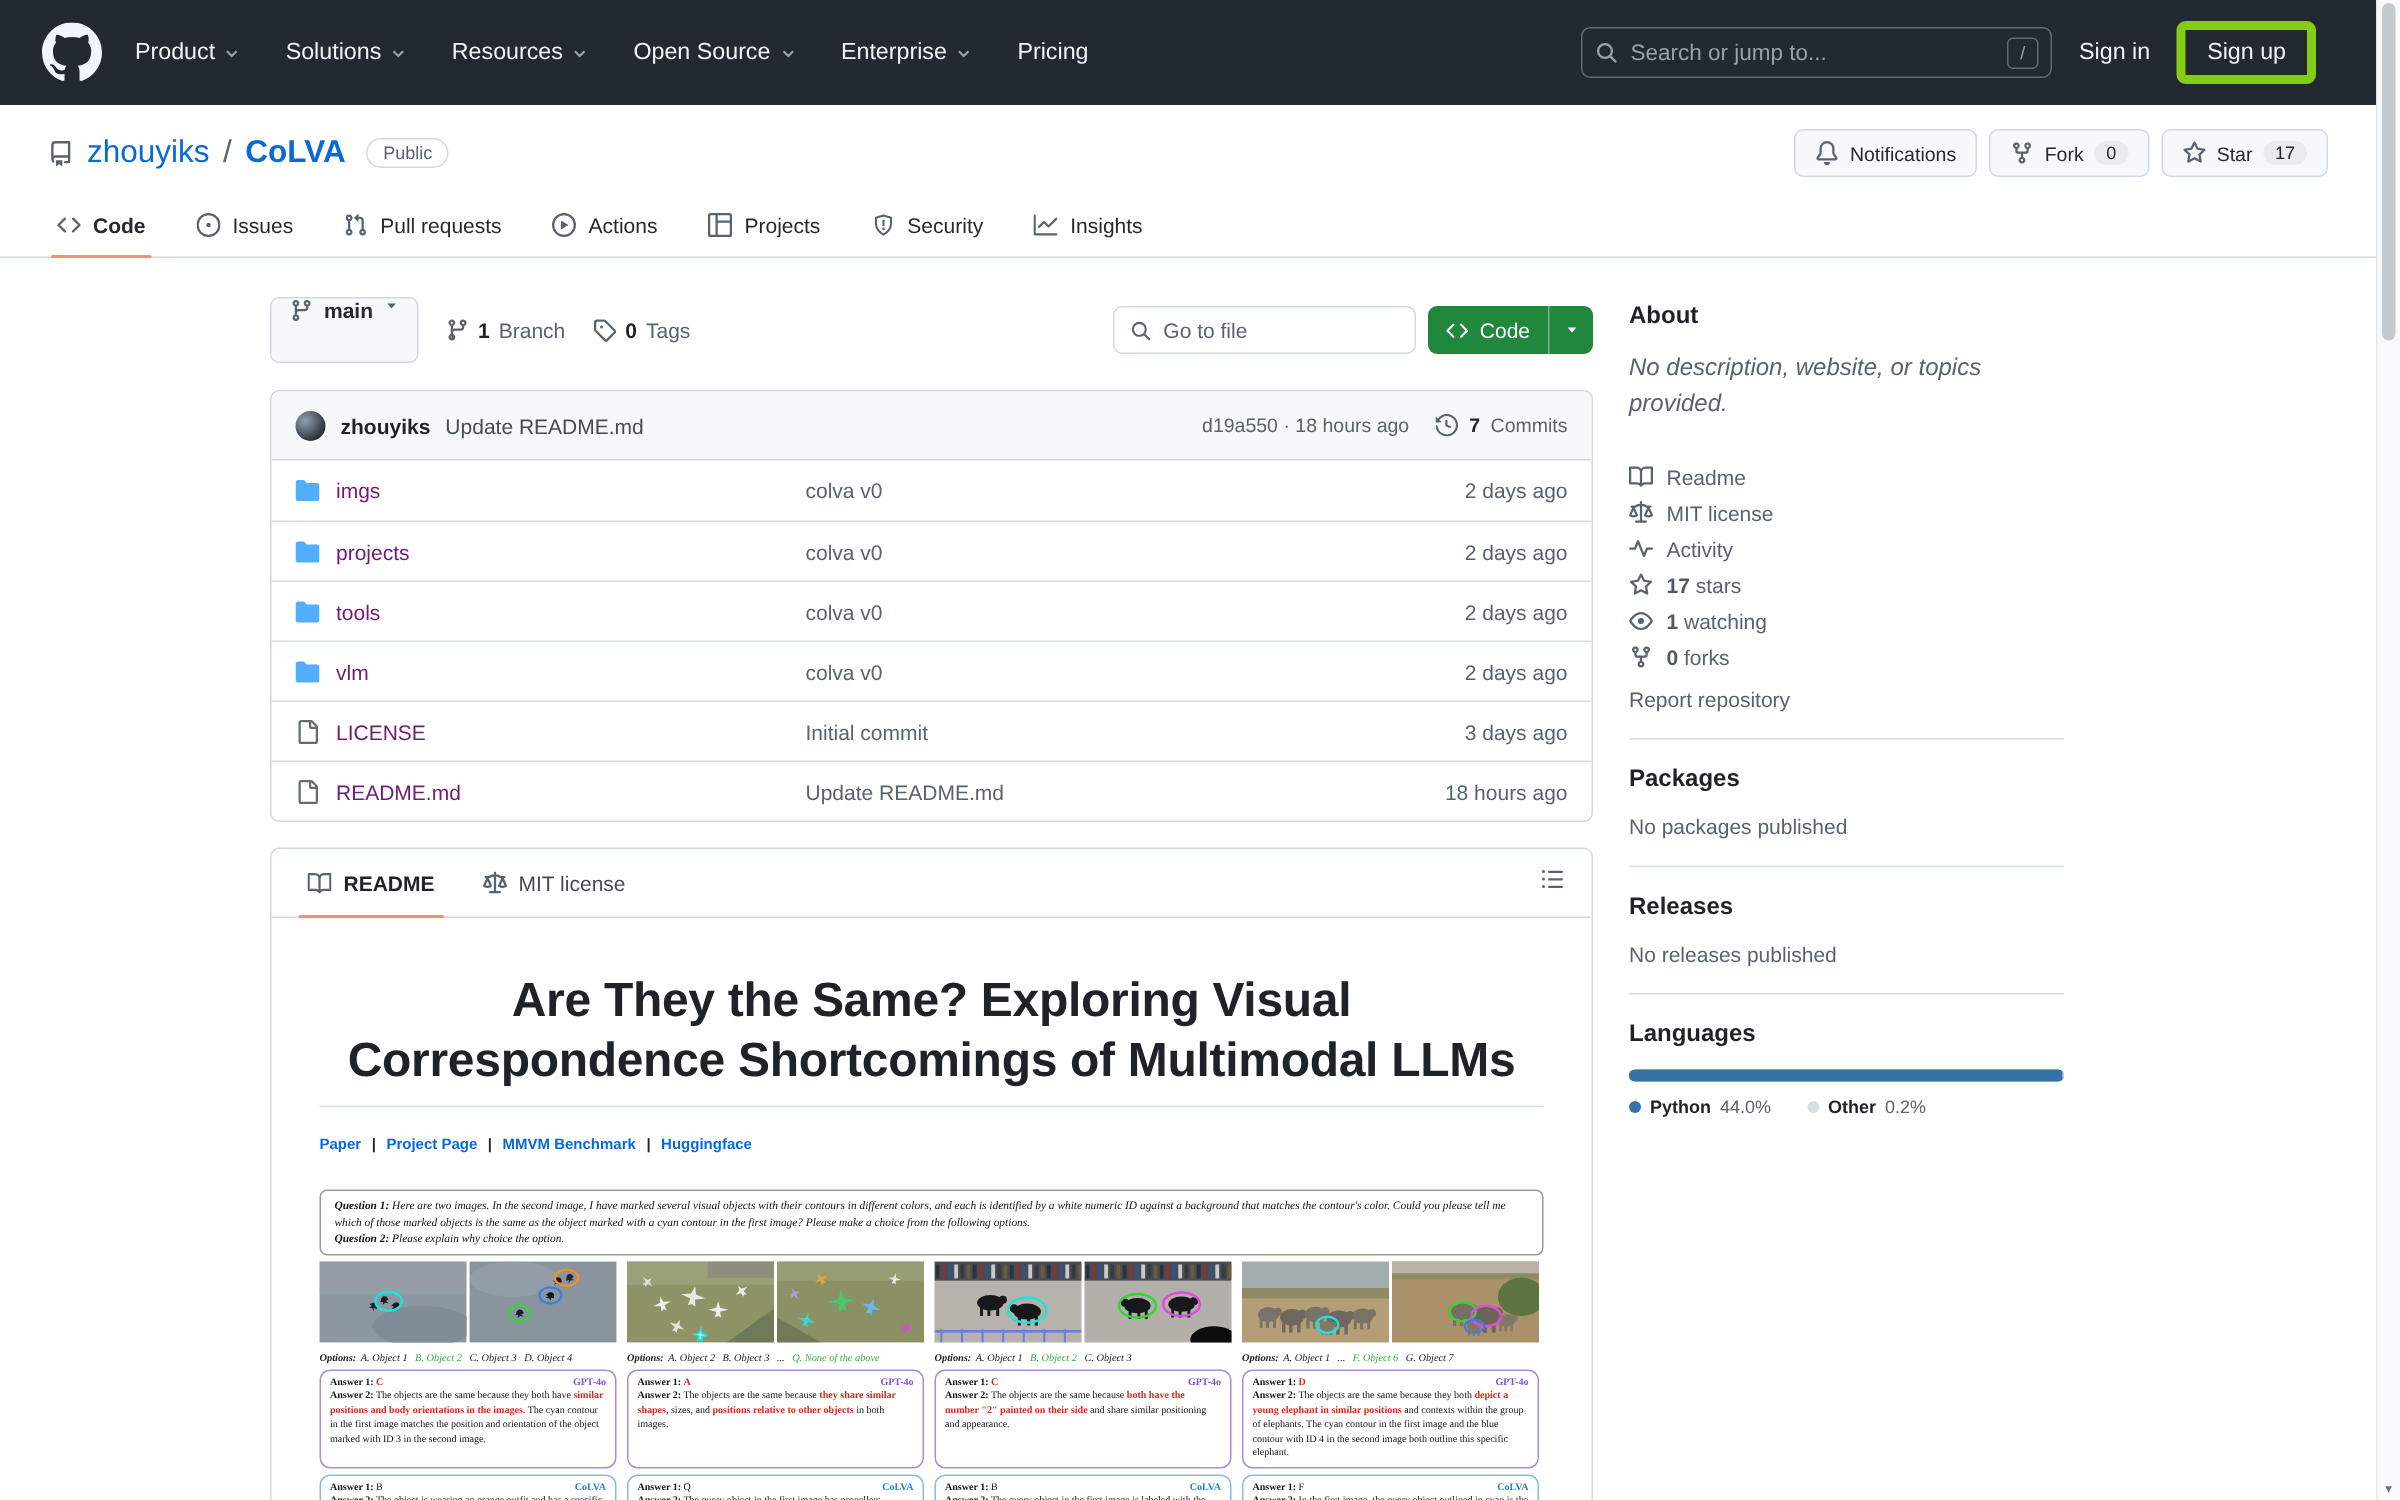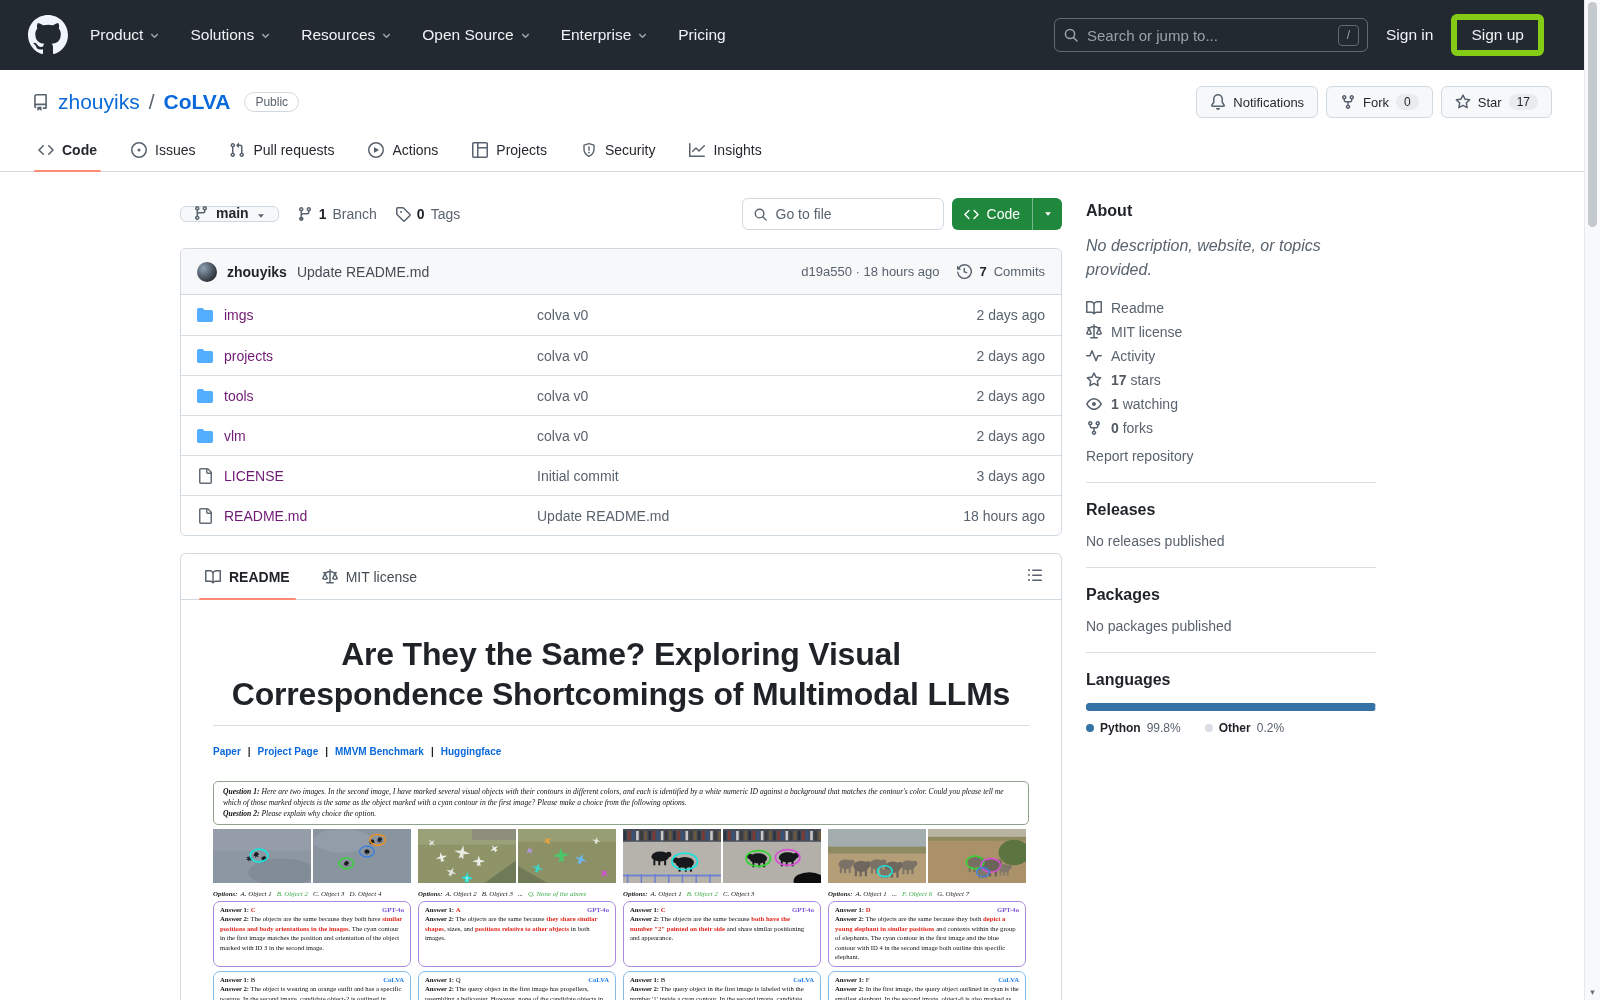--- a/index.html
+++ b/index.html
@@ -45,21 +45,21 @@
   .tab.active { font-weight:600; }
   .tab.active::after { content:""; position:absolute; left:10px; right:10px; bottom:-1px; height:2px; background:#fd8c73; border-radius:3px; }
 
   
   .container { display:flex; gap:24px; width:1196px; margin-left:180px; padding-top:26px; }
   .main-col { width:882px; flex:none; }
   .sidebar { flex:1; padding-top:4px; }
 
   
   .toolbar { display:flex; align-items:center; margin-bottom:18px; }
-  .branch-btn { display:flex; align-items:flex-end; gap:7px; background:#f6f8fa; border:1px solid #d1d9e0; border-radius:6px; height:16px; padding:0 12px; font-size:14px; font-weight:600; color:#25292e; cursor:pointer; }
+  .branch-btn { display:flex; align-items:flex-start; gap:7px; background:#f6f8fa; border:1px solid #d1d9e0; border-radius:6px; height:44px; padding:0 12px; font-size:14px; font-weight:600; color:#25292e; cursor:pointer; }
   .branch-btn .oct, .meta .oct { width:16px; height:16px; color:#59636e; }
   .branch-btn .caret { width:10px; height:10px; color:#59636e; }
   .meta { display:flex; align-items:center; gap:6px; margin-left:18px; font-size:14px; color:#59636e; cursor:pointer; }
   .meta b { color:#1f2328; font-weight:600; }
   .goto { margin-left:auto; margin-right:8px; width:202px; height:32px; border:1px solid #d1d9e0; border-radius:6px; display:flex; align-items:center; gap:8px; padding:0 10px; color:#59636e; font-size:14px; }
   .goto .oct { width:15px; height:15px; }
   .code-btn { height:32px; background:#1f883d; border-radius:6px; display:flex; align-items:stretch; color:#fff; font-size:14px; font-weight:500; overflow:hidden; cursor:pointer; }
   .code-main { display:flex; align-items:center; gap:8px; padding:0 12px; }
   .code-main .oct { width:15px; height:15px; color:#fff; }
   .code-caret { width:30px; display:flex; align-items:center; justify-content:center; border-left:1px solid rgba(255,255,255,.4); }
@@ -117,21 +117,21 @@
   .ahead { display:flex; justify-content:space-between; }
   .ahead b, .abody b { font-weight:700; }
   .aletter.red { color:#e0261d; font-weight:700; }
   .amodel { font-weight:700; }
   .amodel.gpt { color:#7d52d8; }
   .amodel.colva { color:#1f7fe8; }
   .aem { font-weight:700; color:#e0261d; }
 
   
   .sidebar h2 { font-size:16px; font-weight:600; margin:0 0 14px; color:#1f2328; }
-  .about-desc { font-style:italic; font-size:16px; color:#59636e; line-height:1.5; margin:0 0 14px; }
+  .about-desc { font-style:italic; font-size:16px; color:#59636e; line-height:1.5; margin:0 0 24px; }
   .side-item { display:flex; align-items:center; gap:9px; padding:4px 0; font-size:14px; color:#59636e; cursor:pointer; }
   .side-item .oct { width:16px; height:16px; color:#59636e; }
   .side-item b { font-weight:600; color:#525a61; }
   .report { display:block; font-size:14px; color:#59636e; margin-top:8px; }
   .side-sec { border-top:1px solid #d8dee4; margin-top:18px; padding-top:18px; }
   .empty { font-size:14px; color:#59636e; margin:0; }
   .lang-bar { display:flex; height:8px; border-radius:4px; overflow:hidden; margin:2px 0 10px; background:#3572A5; }
   .lang-legend { display:flex; gap:24px; font-size:12px; color:#59636e; align-items:center; }
   .lang-item { display:flex; align-items:center; gap:6px; cursor:pointer; }
   .dot { width:8px; height:8px; border-radius:50%; flex:none; }
@@ -789,40 +789,40 @@
             <div class="side-item">
               <svg class="oct " viewBox="0 0 16 16" fill="currentColor" width="16" height="16">
                 <path d="M5 5.372v.878c0 .414.336.75.75.75h4.5a.75.75 0 0 0 .75-.75v-.878a2.25 2.25 0 1 1 1.5 0v.878a2.25 2.25 0 0 1-2.25 2.25h-1.5v2.128a2.251 2.251 0 1 1-1.5 0V8.5h-1.5A2.25 2.25 0 0 1 3.5 6.25v-.878a2.25 2.25 0 1 1 1.5 0ZM5 3.25a.75.75 0 1 0-1.5 0 .75.75 0 0 0 1.5 0Zm6.75.75a.75.75 0 1 0 0-1.5.75.75 0 0 0 0 1.5Zm-3 8.75a.75.75 0 1 0-1.5 0 .75.75 0 0 0 1.5 0Z"></path>
               </svg>
               <span><b>0</b> forks</span>
             </div>
           </div>
       <a class="report">Report repository</a>
 
       <div class="side-sec">
+        <h2>Packages</h2>
+        <p class="empty">No packages published</p>
+      </div>
+
+      <div class="side-sec">
         <h2>Releases</h2>
         <p class="empty">No releases published</p>
-      </div>
-
-      <div class="side-sec">
-        <h2>Packages</h2>
-        <p class="empty">No packages published</p>
       </div>
 
       <div class="side-sec">
         <h2>Languages</h2>
         <div class="lang-bar" id="lang-bar">
               <span style="width:99.8%;background:#3572A5"></span>
               <span style="width:0.2%;background:#d8dee4"></span>
             </div>
         <div class="lang-legend" id="lang-legend">
               <span class="lang-item">
                 <span class="dot" style="background:#3572A5"></span>
                 <b>Python</b> 
-                <span>99.8%</span>
+                <span>44.0%</span>
               </span>
               <span class="lang-item">
                 <span class="dot" style="background:#d8dee4"></span>
                 <b>Other</b> 
                 <span>0.2%</span>
               </span>
             </div>
       </div>
     </aside>
   </div>

